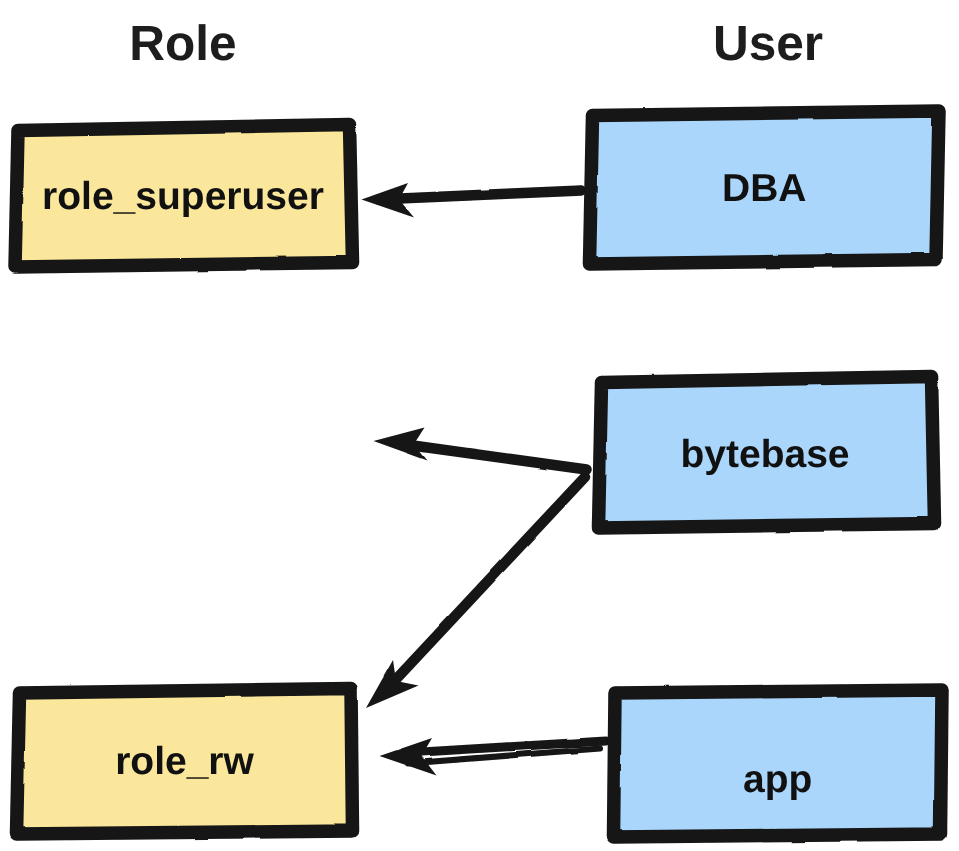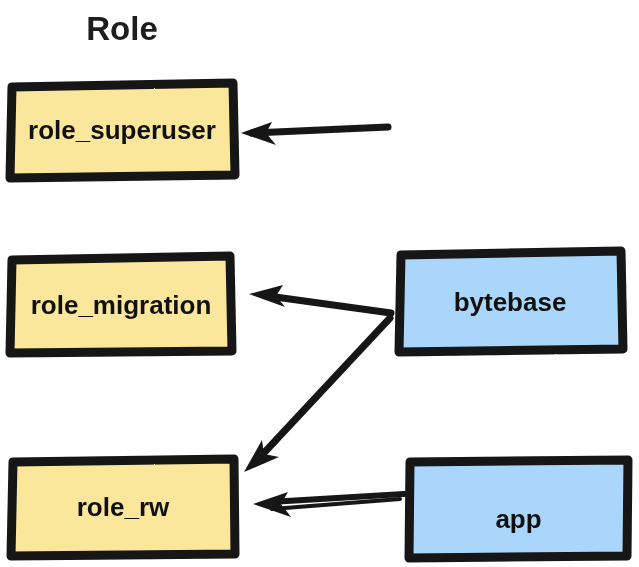--- a/index.html
+++ b/index.html
@@ -66,20 +66,21 @@
     height: 567px;
     pointer-events: none;
   }
 </style>
 </head>
 <body>
 
 <div id="canvas">
 
   <div class="col-header" id="header-role">Role</div>
+  <div class="col-header" id="header-user">User</div>
 
   <svg id="edge-layer" width="639" height="567" viewBox="0 0 639 567">
     <defs>
       <filter id="rough" x="-20%" y="-20%" width="140%" height="140%">
         <feTurbulence type="fractalNoise" baseFrequency="0.035" numOctaves="2" seed="7" result="n"></feTurbulence>
         <feDisplacementMap in="SourceGraphic" in2="n" scale="1.6" xChannelSelector="R" yChannelSelector="G"></feDisplacementMap>
       </filter>
     </defs>
 
     <g filter="url(#rough)">
@@ -104,27 +105,27 @@
     </g>
   </svg>
 
   <div class="node" id="node-role-superuser">
     <svg width="232" height="104" viewBox="0 0 232 104">
       <path d="M 6 9 L 227 5 L 229 97 L 4 100 Z" fill="#FAE79B" stroke="#151515" stroke-width="9" stroke-linejoin="round" filter="url(#rough)"></path>
     </svg>
     <div class="node-label">role_superuser</div>
   </div>
 
+  <div class="node" id="node-dba">
+    <svg width="243" height="110" viewBox="0 0 243 110">
+      <path d="M 7 7 L 238 4 L 236 103 L 5 106 Z" fill="#A9D6FA" stroke="#151515" stroke-width="9" stroke-linejoin="round" filter="url(#rough)"></path>
+    </svg>
+    <div class="node-label">DBA</div>
+  </div>
 
-  <div class="node" id="node-role-migration">
-    <svg width="230" height="106" viewBox="0 0 230 106">
-      <path d="M 6 8 L 224 4 L 226 99 L 4 101 Z" fill="#FAE79B" stroke="#151515" stroke-width="9" stroke-linejoin="round" filter="url(#rough)"></path>
-    </svg>
-    <div class="node-label">role_migration</div>
-  </div>
 
   <div class="node" id="node-bytebase">
     <svg width="232" height="108" viewBox="0 0 232 108">
       <path d="M 7 7 L 227 3 L 229 101 L 5 104 Z" fill="#A9D6FA" stroke="#151515" stroke-width="9" stroke-linejoin="round" filter="url(#rough)"></path>
     </svg>
     <div class="node-label">bytebase</div>
   </div>
 
   <div class="node" id="node-role-rw">
     <svg width="234" height="107" viewBox="0 0 234 107">

